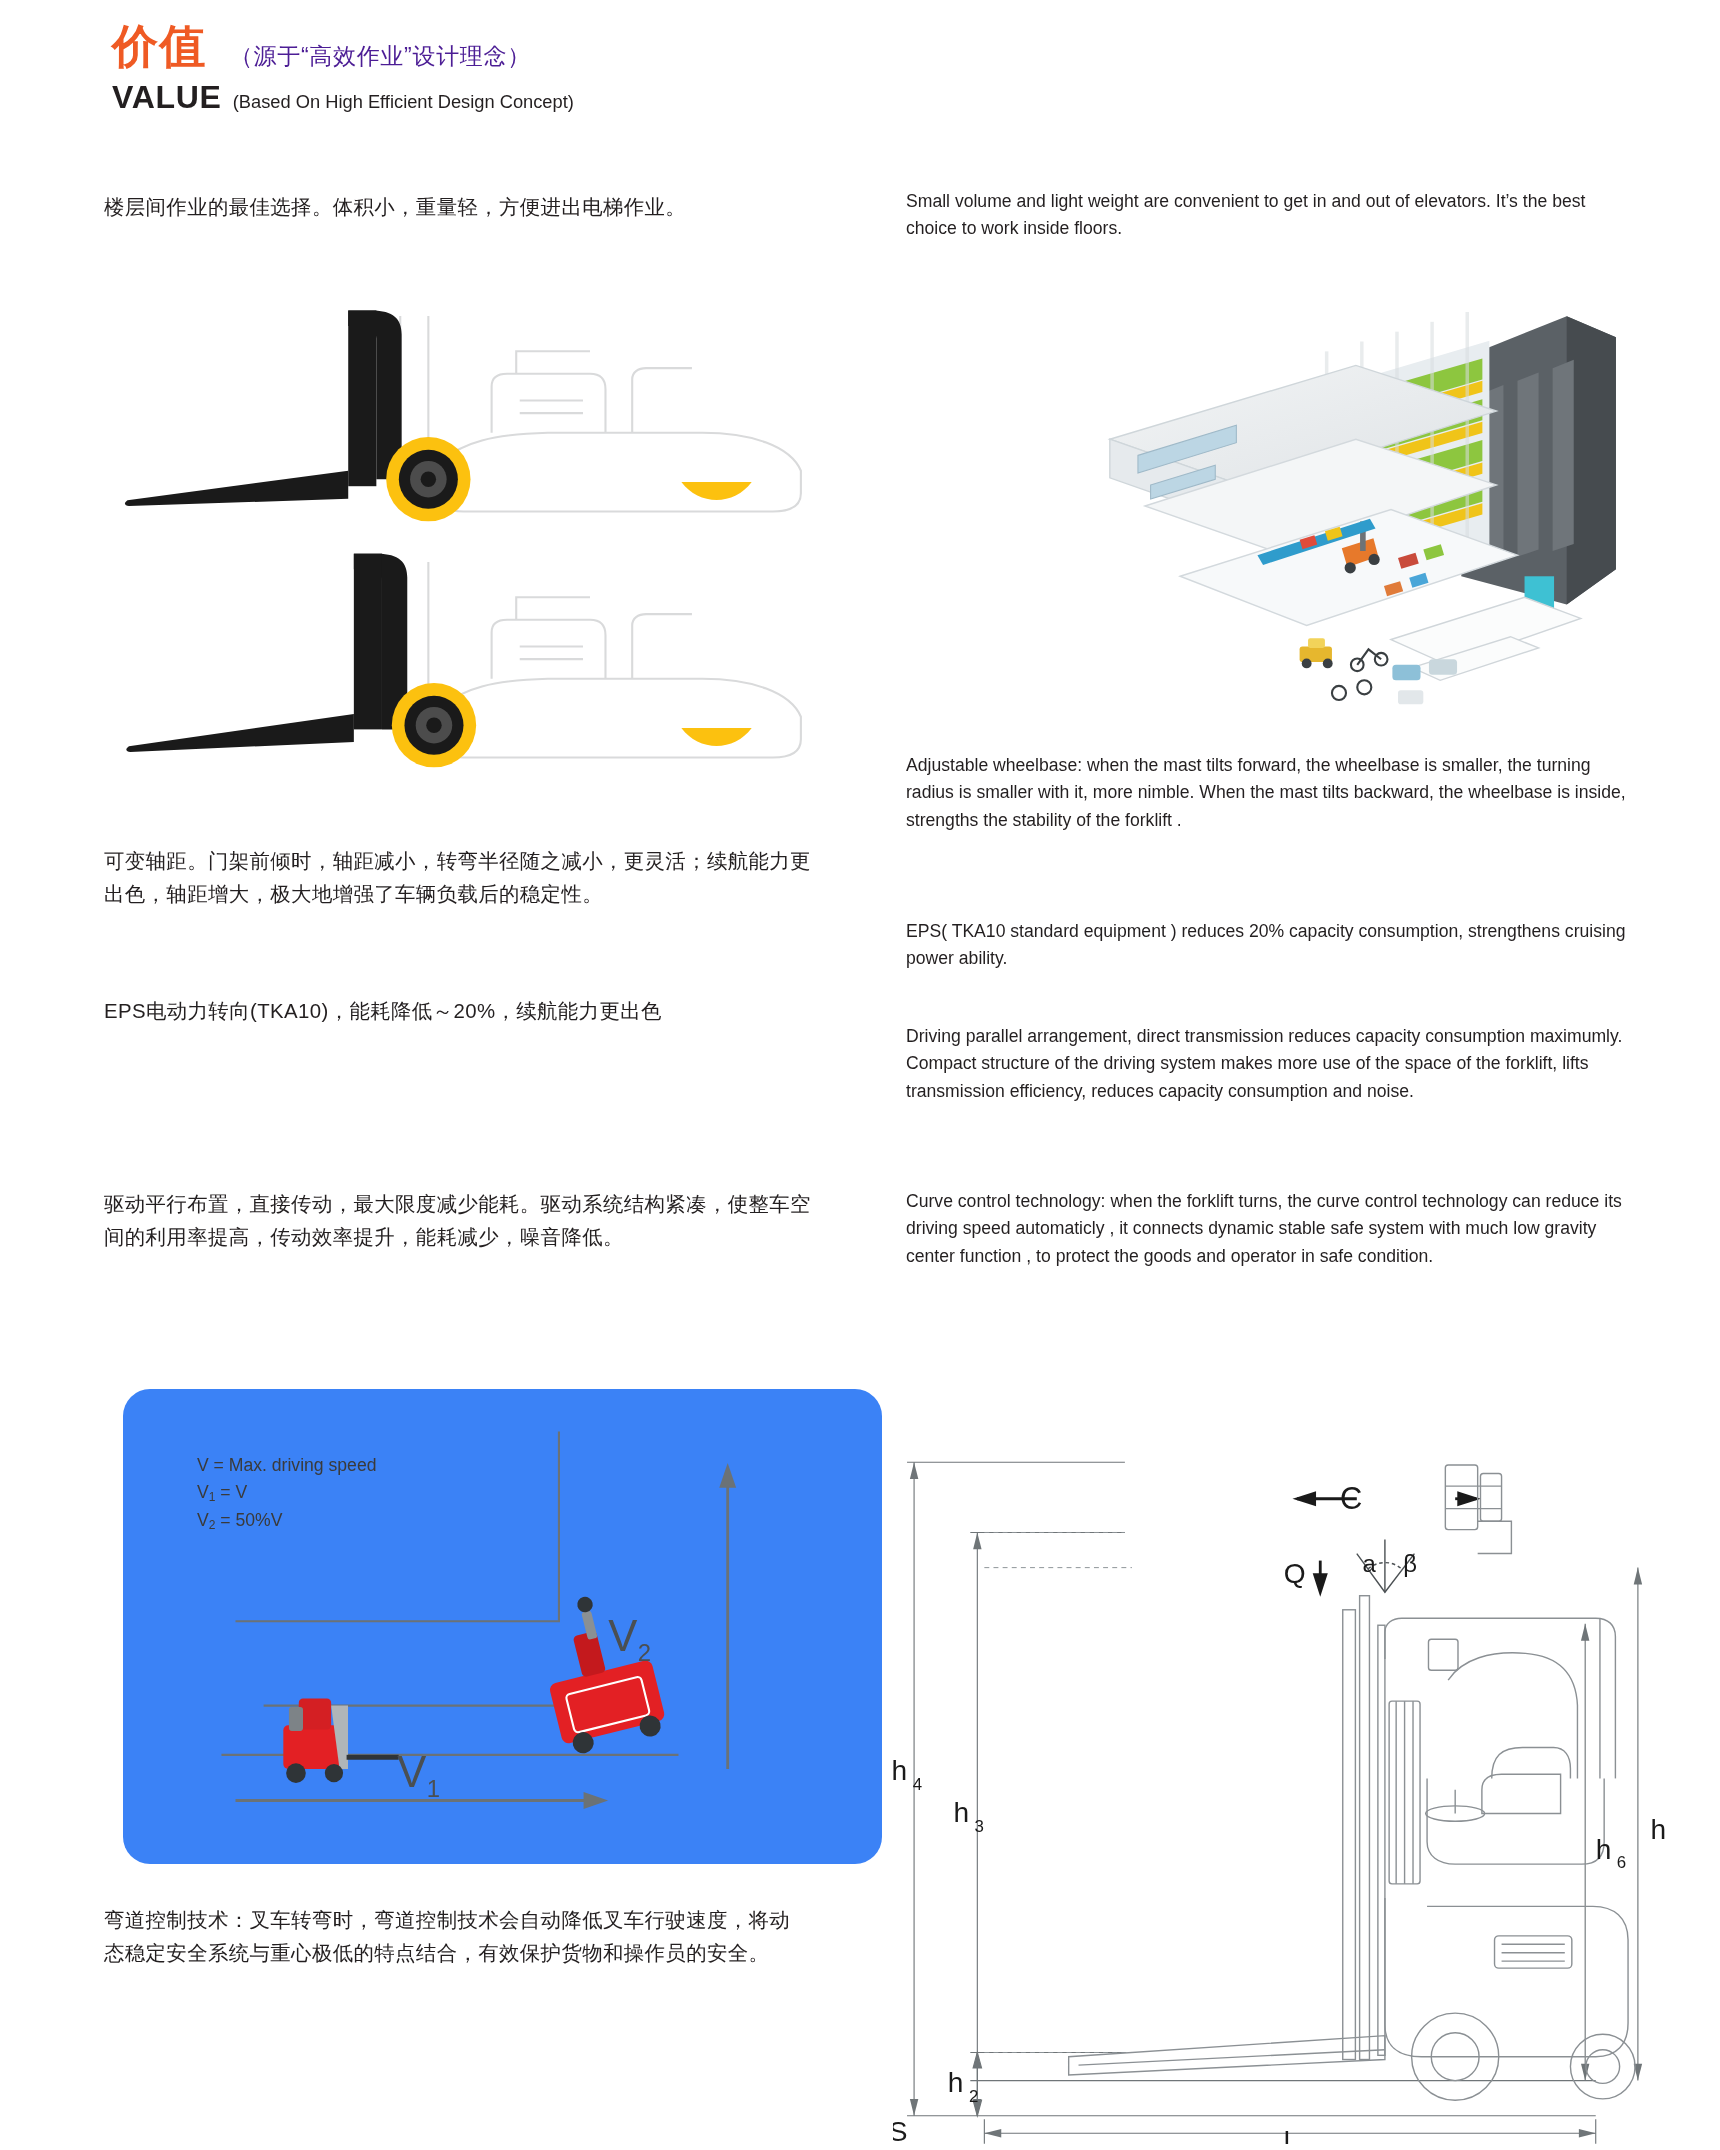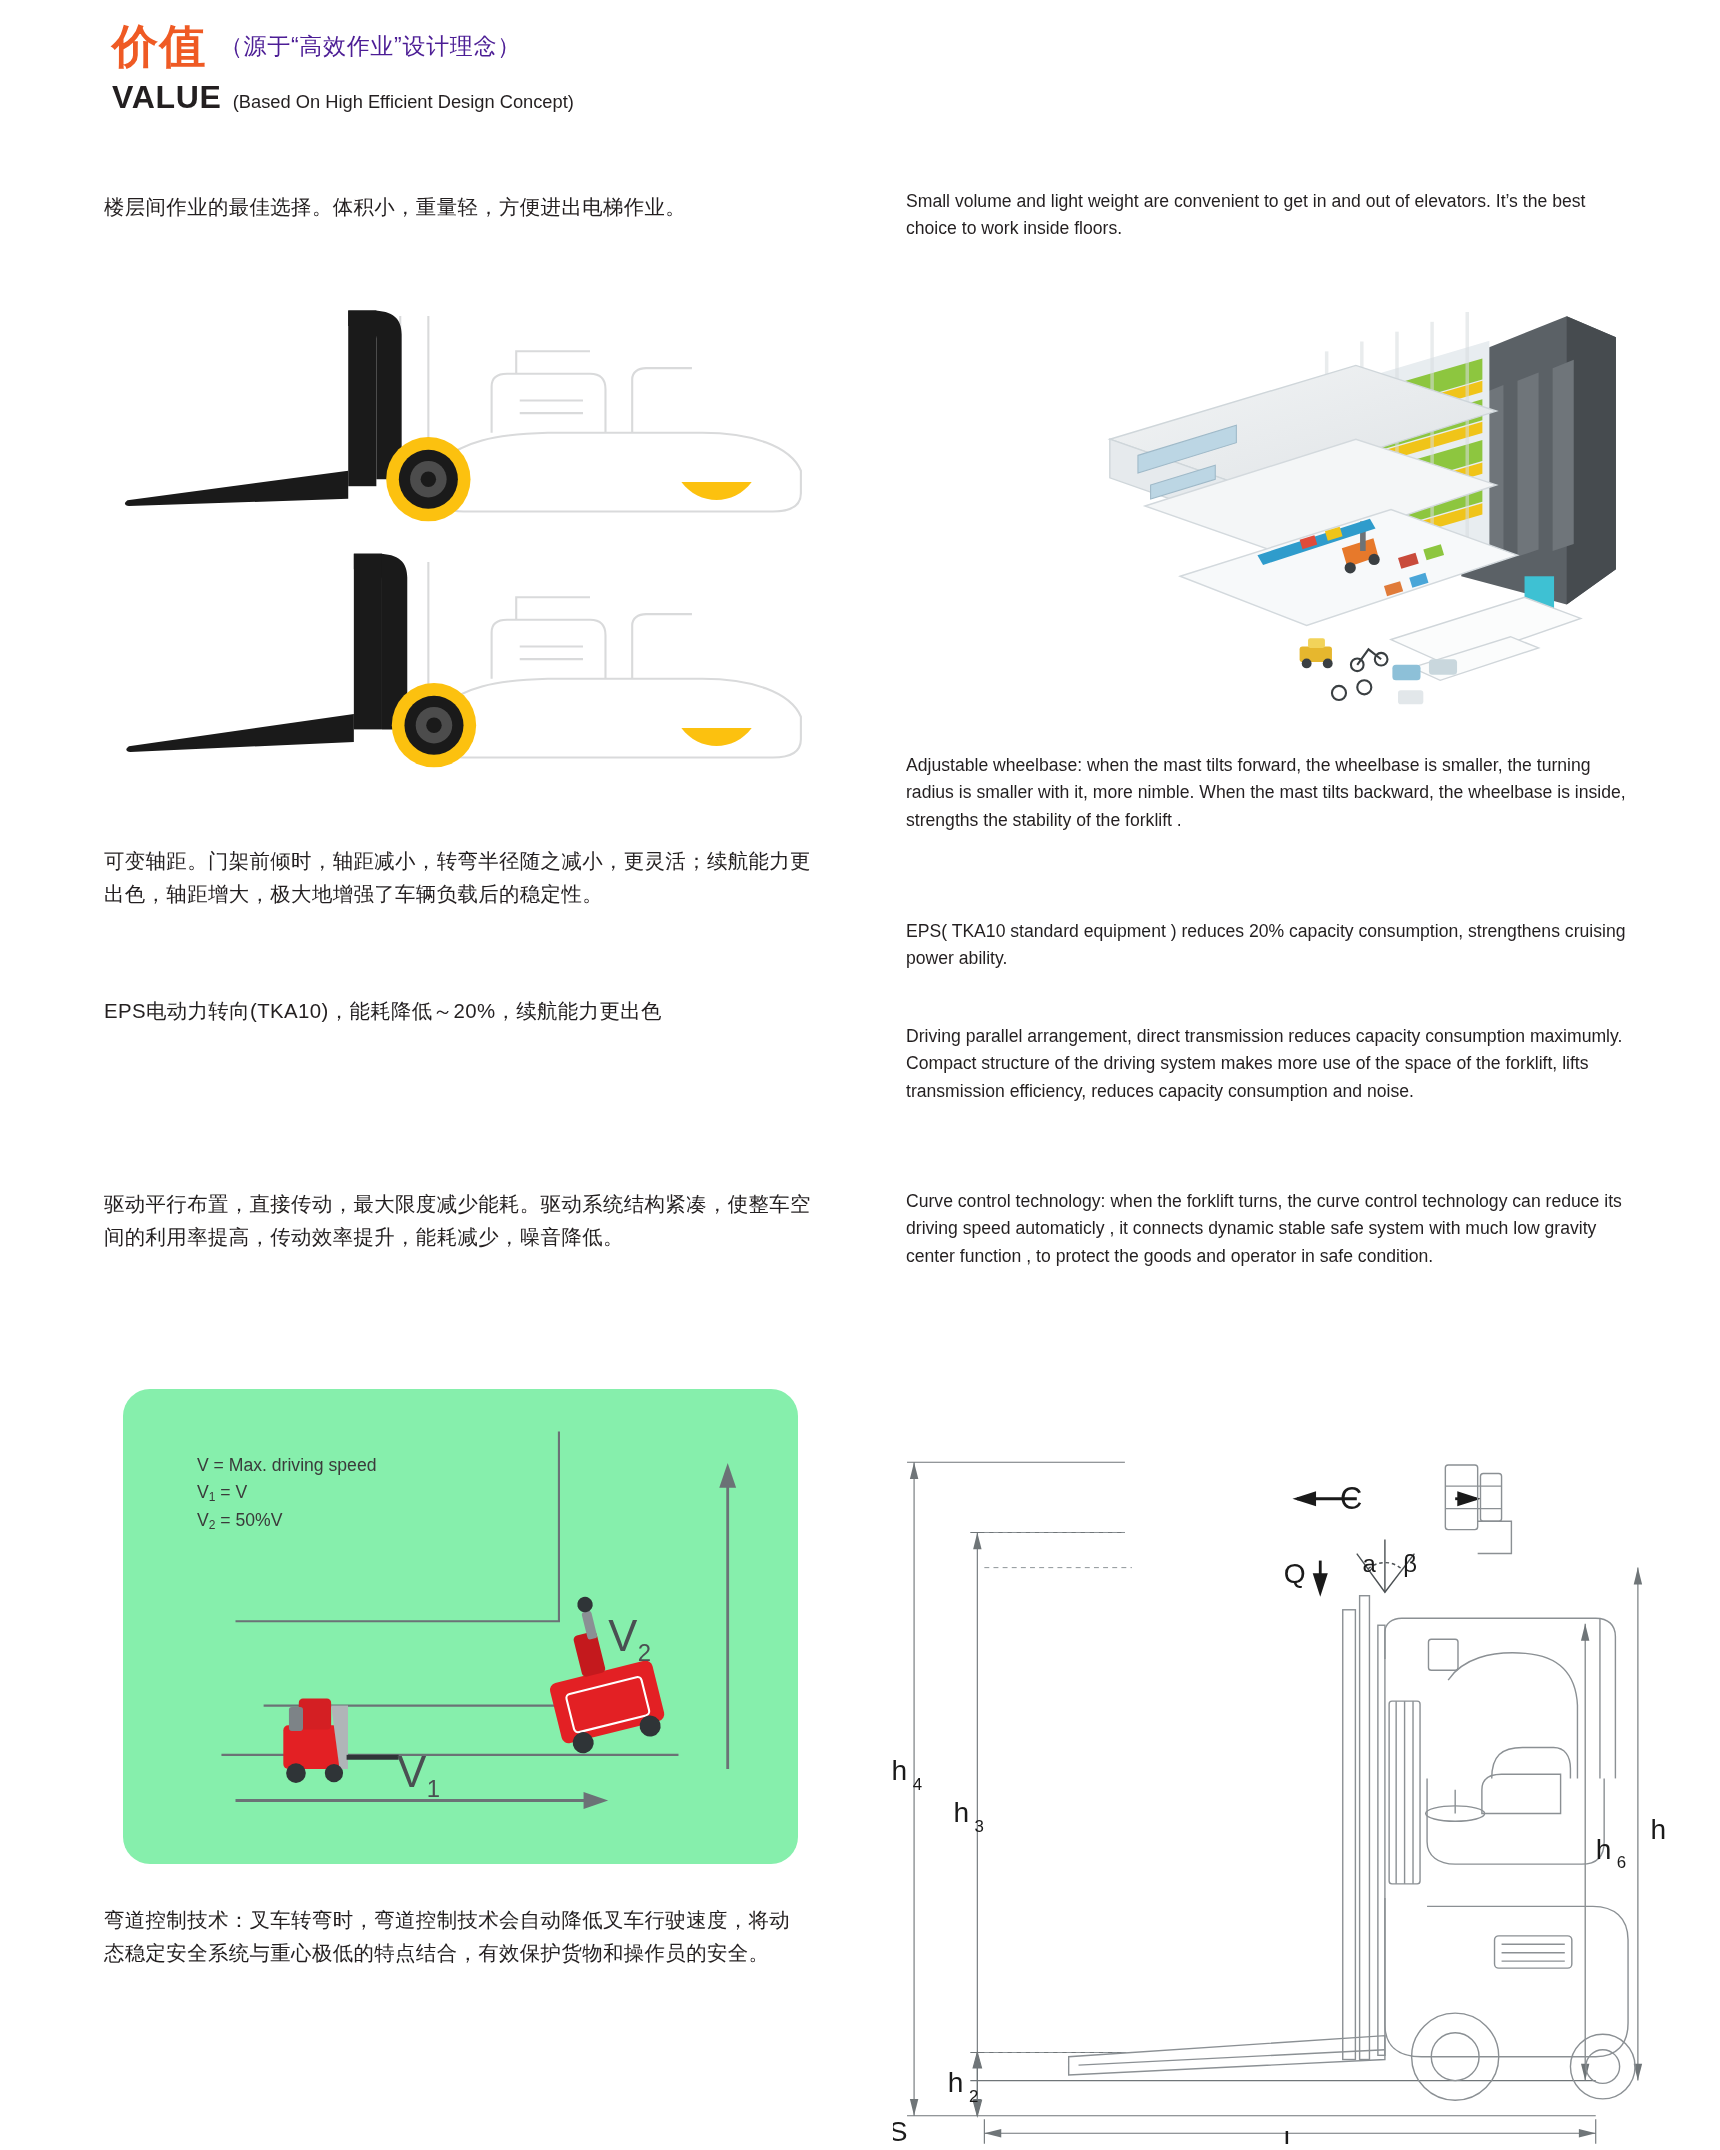--- a/index.html
+++ b/index.html
@@ -24,22 +24,22 @@
 
   
   .header {
     position: absolute;
     left: 112px;
     top: 21px;
     width: 984px;
   }
   .title-row {
     display: flex;
-    align-items: center;
-    gap: 13px;
+    align-items: flex-end;
+    gap: 23px;
   }
   .title-cn {
     font-size: 46px;
     font-weight: bold;
     color: #ef5a24;
     letter-spacing: 1.4px;
     line-height: 1.1;
   }
   .title-cn-sub {
     font-size: 23px;
@@ -116,23 +116,23 @@
     width: 731px;
     height: 471px;
     background: #ffffff;
   }
 
   
   .curve-box {
     position: absolute;
     left: 123px;
     top: 1389px;
-    width: 675px;
+    width: 759px;
     height: 475px;
-    background: #86efac;
+    background: #3b82f6;
     border-radius: 27px;
   }
   .curve-legend {
     position: absolute;
     left: 74px;
     top: 63px;
     font-size: 17.6px;
     line-height: 1.55;
     color: #3a3a3a;
     font-family: "Liberation Sans", sans-serif;

